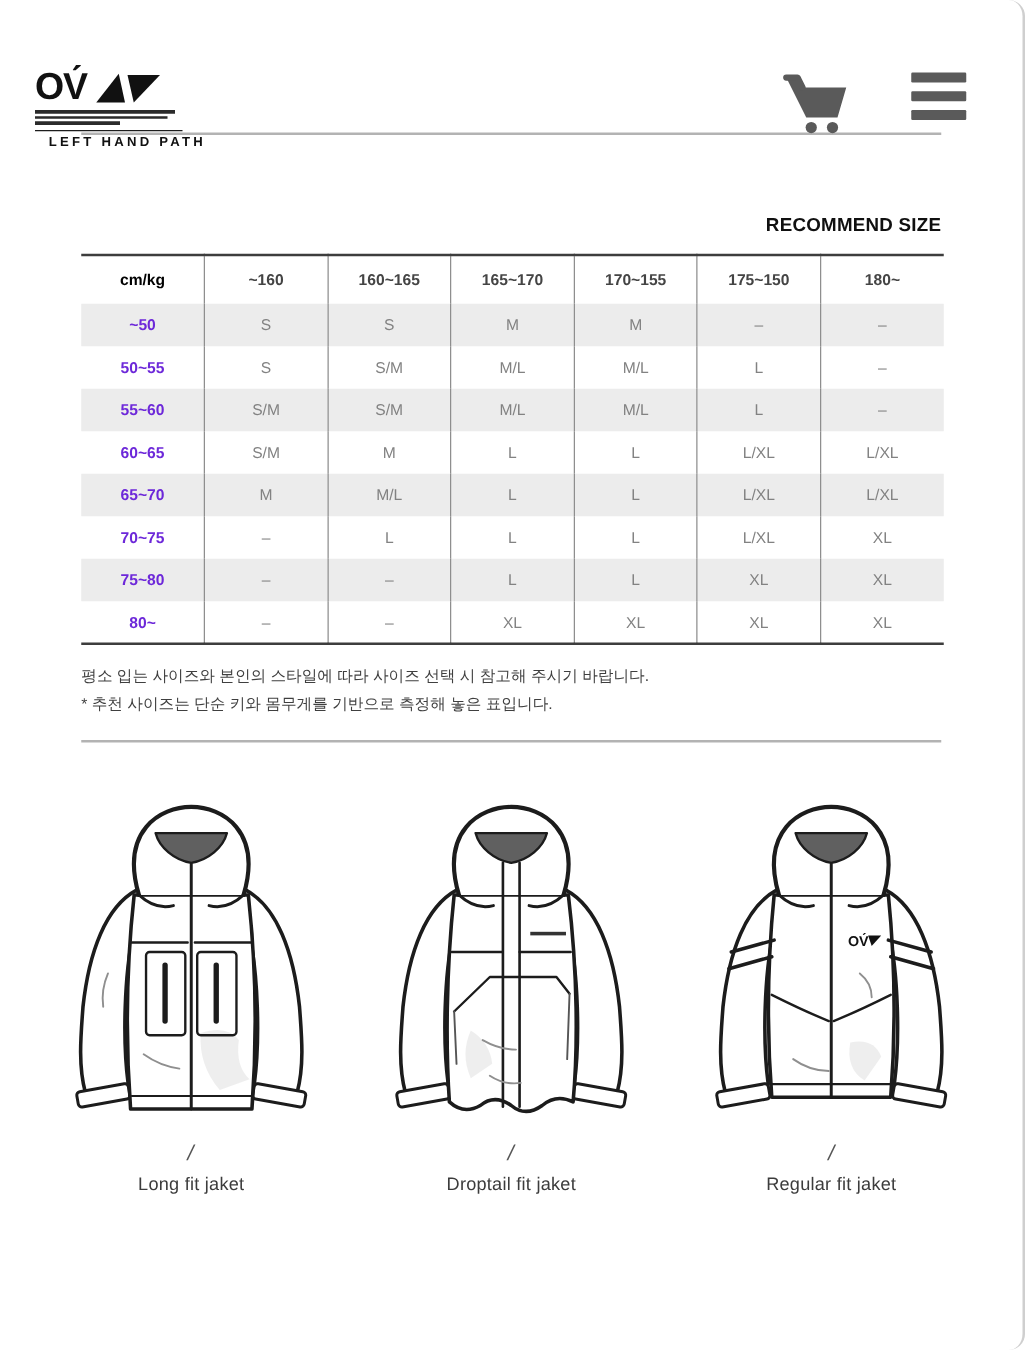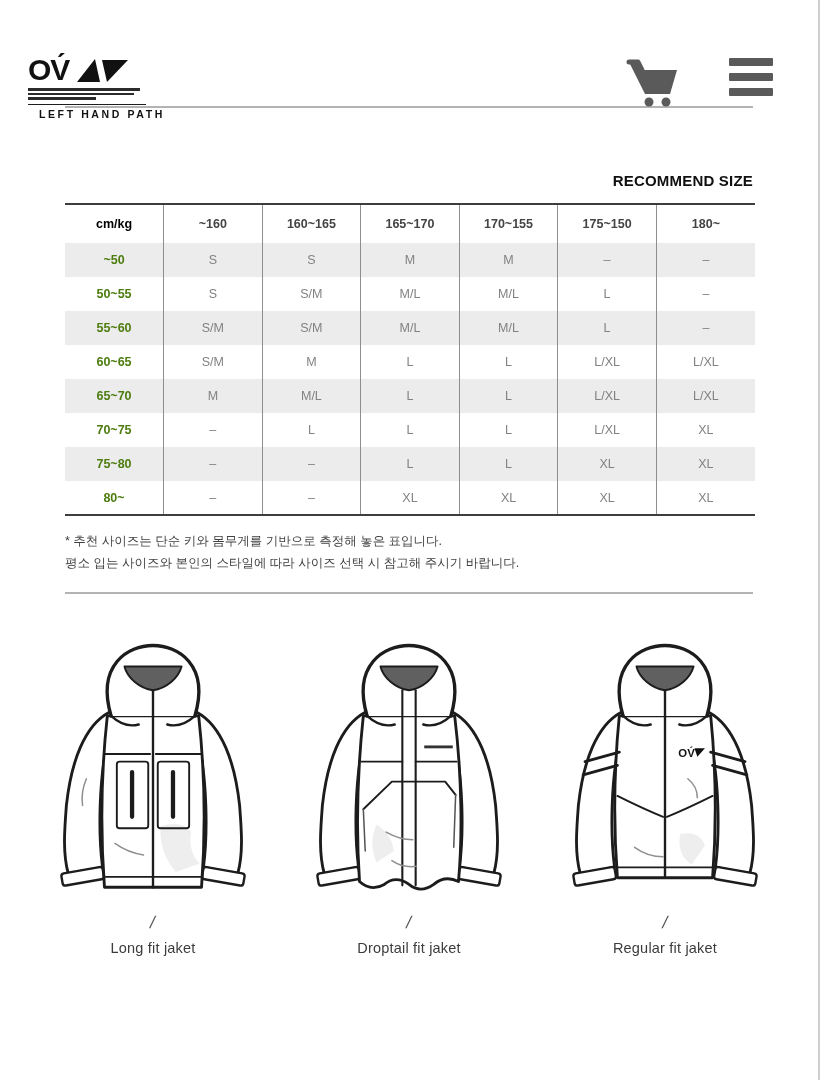--- a/index.html
+++ b/index.html
@@ -5,20 +5,21 @@
   html,body{margin:0;padding:0;background:#fff;}
   .page{
     position:relative;
     width:820px;height:1080px;
     background:#fff;
     border-right:2px solid #cfcfcf;
     font-family:"Liberation Sans","DejaVu Sans",sans-serif;
     color:#222;
     overflow:hidden;
     box-sizing:border-box;
+    border-radius:13px;
   }
   
   .header{
     display:flex;justify-content:space-between;align-items:flex-start;
     padding:56px 45px 0 28px;height:106px;box-sizing:border-box;
   }
   .brand{cursor:pointer;width:150px;}
   .brand-top{display:flex;align-items:flex-end;gap:6px;}
   .wordmark{
     font-size:30px;font-weight:800;letter-spacing:-1px;color:#111;
@@ -50,21 +51,21 @@
   }
   table.size-table th,table.size-table td{
     text-align:center;vertical-align:middle;padding:0;
   }
   table.size-table thead th{height:38px;font-weight:600;color:#444;}
   table.size-table thead th:first-child{font-weight:700;color:#000000;}
   table.size-table th+th, table.size-table th+td, table.size-table td+td,
   table.size-table tbody th+td{border-left:1px solid #8e8e8e;}
   table.size-table tbody tr{height:34px;}
   table.size-table tbody tr:nth-child(odd){background:#ececec;}
-  table.size-table tbody th{font-weight:700;color:#4d7c0f;}
+  table.size-table tbody th{font-weight:700;color:#6d28d9;}
   table.size-table tbody td{font-weight:400;color:#828282;}
   .footnote{
     margin:15px 65px 0 65px;font-size:12.5px;color:#3f3f3f;line-height:1.75;
   }
   .divider.lower{margin-top:17px;}
   
   .fits{
     display:flex;justify-content:space-between;
     padding:42px 28px 0 28px;
   }
@@ -205,22 +206,22 @@
           <td>–</td>
           <td>XL</td>
           <td>XL</td>
           <td>XL</td>
           <td>XL</td>
         </tr>
       </tbody>
     </table>
 
   <div class="footnote">
+    <div>평소 입는 사이즈와 본인의 스타일에 따라 사이즈 선택 시 참고해 주시기 바랍니다.</div>
     <div>* 추천 사이즈는 단순 키와 몸무게를 기반으로 측정해 놓은 표입니다.</div>
-    <div>평소 입는 사이즈와 본인의 스타일에 따라 사이즈 선택 시 참고해 주시기 바랍니다.</div>
   </div>
 
   <div class="divider lower"></div>
 
   <div class="fits">
 
     <div class="fit-card">
       <svg class="jacket" viewBox="0 0 220 290">
         <g stroke="#1c1c1c" fill="none" stroke-linecap="round" stroke-linejoin="round">
           <path d="M64,80 C38,94 24,132 19,178 C17,204 15,228 21,250 L57,243 C52,205 54,150 61,118" stroke-width="3" fill="#fff"></path>

